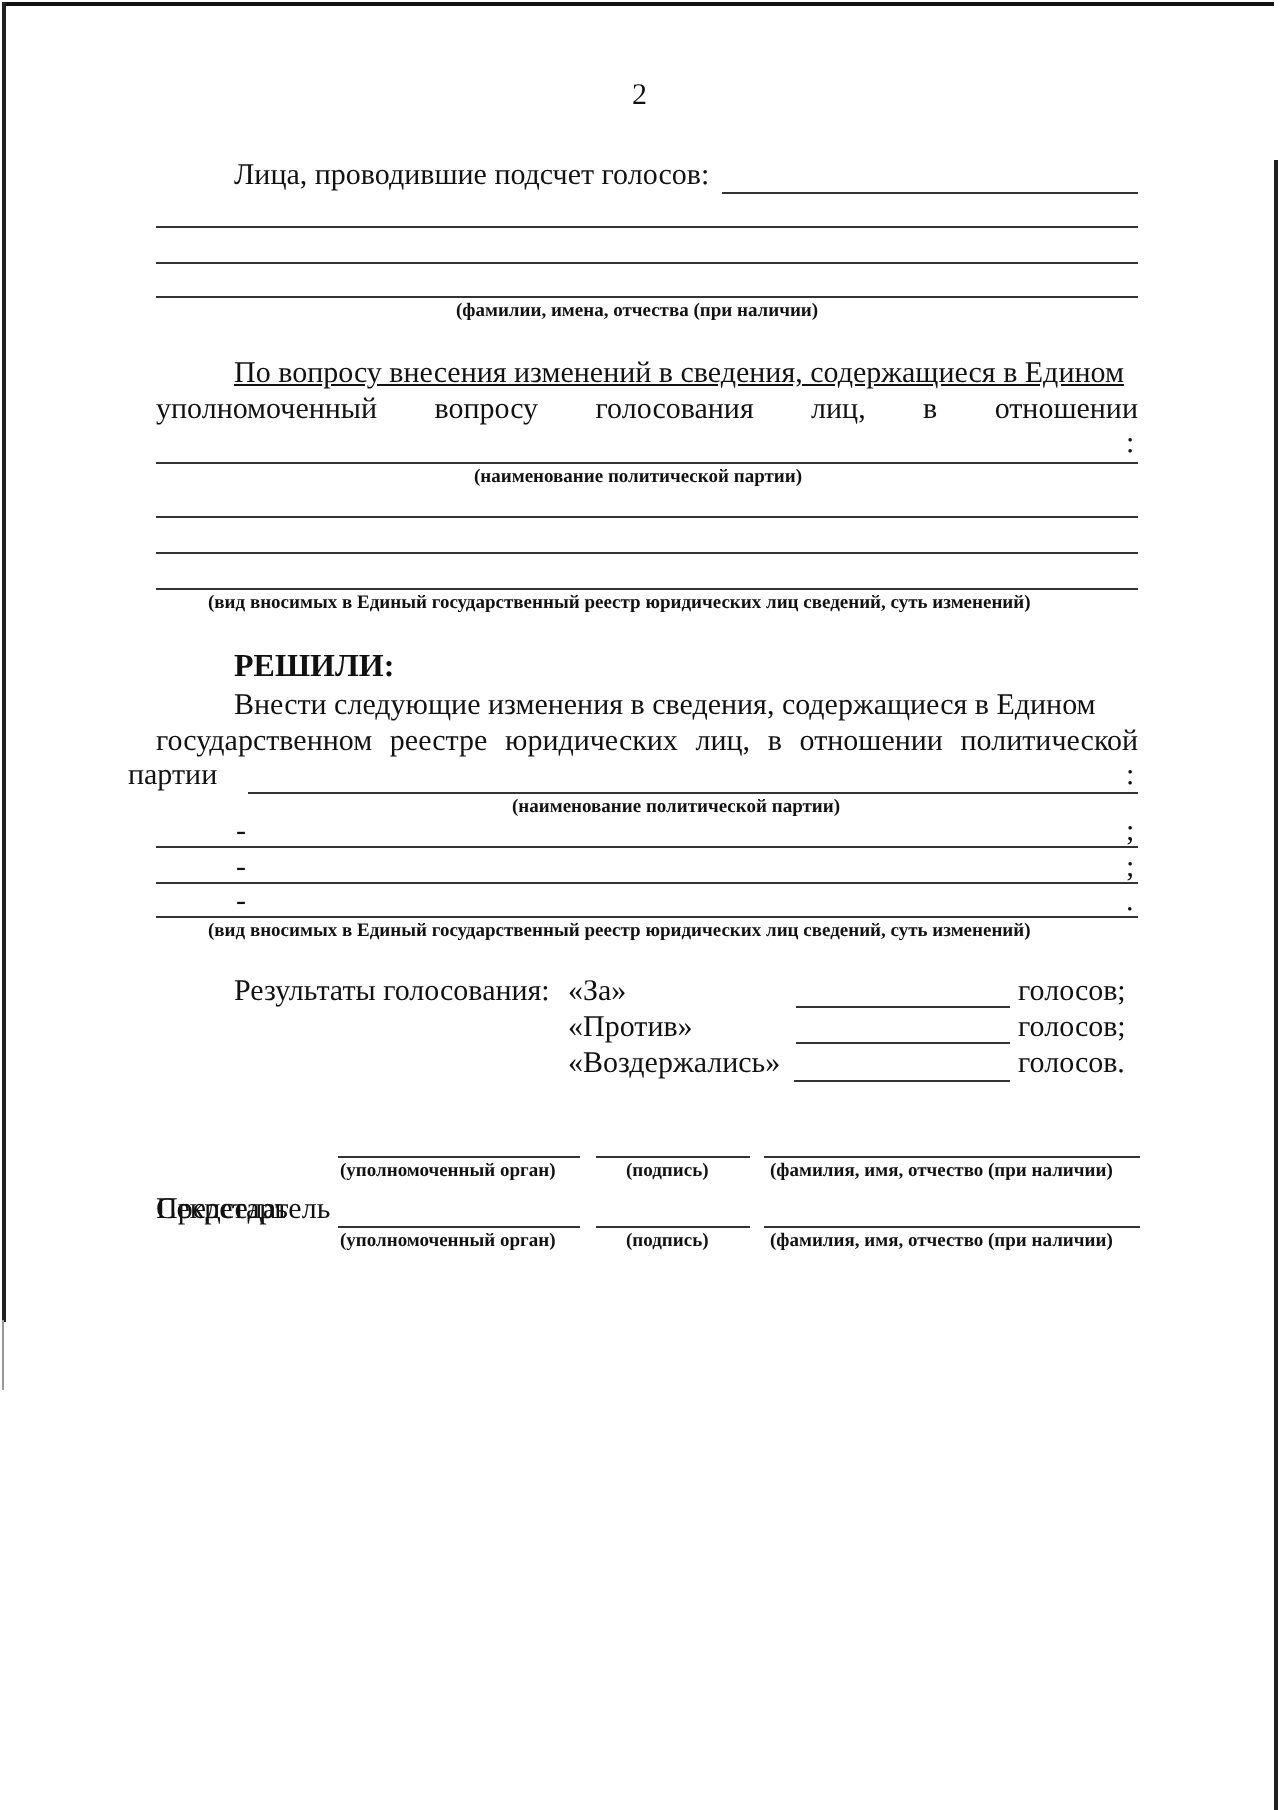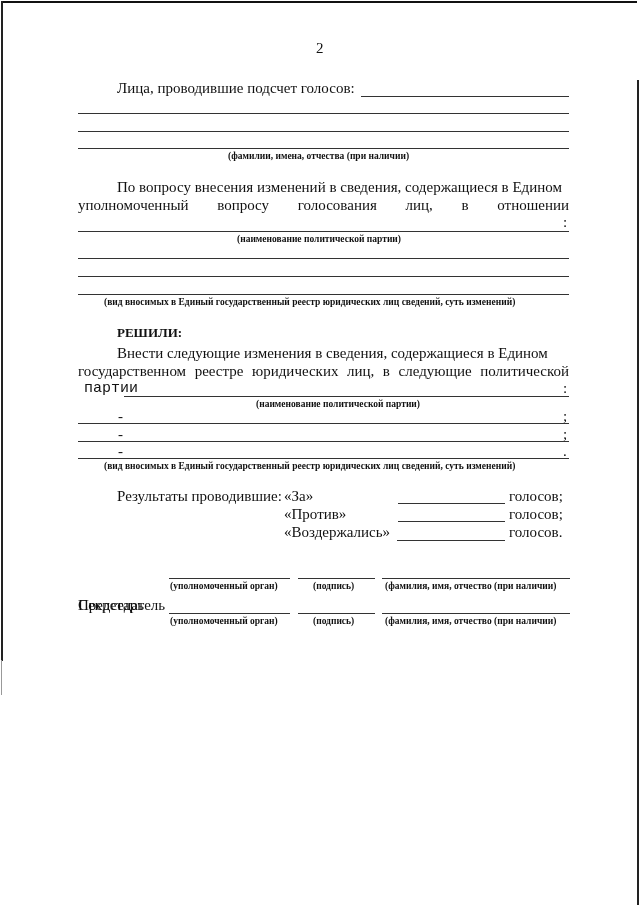--- a/index.html
+++ b/index.html
@@ -26,62 +26,62 @@
 
 <div class="abs t14" style="left:316px; top:40px;">2</div>
 
 <div class="abs t14" style="left:117px; top:80px;">Лица, проводившие подсчет голосов:</div>
 <div class="line" style="left:361px; top:96px; width:208px;"></div>
 <div class="line" style="left:78px; top:113px; width:491px;"></div>
 <div class="line" style="left:78px; top:131px; width:491px;"></div>
 <div class="line" style="left:78px; top:148px; width:491px;"></div>
 <div class="abs cap" style="left:228px; top:151px;text-align:right;">(фамилии, имена, отчества (при наличии)</div>
 
-<div class="abs t14" style="left:117px; top:179px;">По вопросу внесения изменений в сведения, содержащиеся в Едином</div>
+<div class="abs t14" style="left:117px; top:179px;text-decoration:underline;">По вопросу внесения изменений в сведения, содержащиеся в Едином</div>
 <div class="abs t14" style="left:78px; top:197px; width:491px; display:flex; justify-content:space-between;">
   <span>уполномоченный</span>
   <span>вопросу</span>
   <span>голосования</span>
   <span>лиц,</span>
   <span>в</span>
   <span>отношении</span>
 </div>
 <div class="line" style="left:78px; top:231px; width:491px;"></div>
 <div class="abs t14" style="left:563px; top:214px;">:</div>
 <div class="abs cap" style="left:237px; top:234px;">(наименование политической партии)</div>
 <div class="line" style="left:78px; top:258px; width:491px;"></div>
 <div class="line" style="left:78px; top:276px; width:491px;"></div>
 <div class="line" style="left:78px; top:294px; width:491px;"></div>
 <div class="abs cap" style="left:104px; top:297px;">(вид вносимых в Единый государственный реестр юридических лиц сведений, суть изменений)</div>
 
-<div class="abs bold" style="left:117px; top:325px; font-size:13px;">РЕШИЛИ:</div>
+<div class="abs bold" style="left:117px; top:325px; font-size:16px;">РЕШИЛИ:</div>
 <div class="abs t14" style="left:117px; top:345px;">Внести следующие изменения в сведения, содержащиеся в Едином</div>
 <div class="abs t14" style="left:78px; top:363px; width:491px;">
-  <div class="just">государственном реестре юридических лиц, в следующие политической</div>
+  <div class="just">государственном реестре юридических лиц, в отношении политической</div>
 </div>
-<div class="abs t14" style="left:84px; top:380px;font-family:Liberation Mono, monospace;">партии</div>
+<div class="abs t14" style="left:64px; top:380px;">партии</div>
 <div class="line" style="left:124px; top:396px; width:445px;"></div>
 <div class="abs t14" style="left:563px; top:380px;">:</div>
 <div class="abs cap" style="left:256px; top:399px;">(наименование политической партии)</div>
 
 <div class="abs t14" style="left:118px; top:408px;">-</div>
 <div class="line" style="left:78px; top:423px; width:491px;"></div>
 <div class="abs t14" style="left:563px; top:408px;">;</div>
 
 <div class="abs t14" style="left:118px; top:426px;">-</div>
 <div class="line" style="left:78px; top:441px; width:491px;"></div>
 <div class="abs t14" style="left:563px; top:426px;">;</div>
 
 <div class="abs t14" style="left:118px; top:443px;">-</div>
 <div class="line" style="left:78px; top:458px; width:491px;"></div>
 <div class="abs t14" style="left:563px; top:443px;">.</div>
 
 <div class="abs cap" style="left:104px; top:461px;">(вид вносимых в Единый государственный реестр юридических лиц сведений, суть изменений)</div>
 
-<div class="abs t14" style="left:117px; top:488px;">Результаты проводившие:</div>
+<div class="abs t14" style="left:117px; top:488px;">Результаты голосования:</div>
 
 <div class="abs t14" style="left:284px; top:488px;">«За»</div>
 <div class="line" style="left:398px; top:503px; width:107px;"></div>
 <div class="abs t14" style="left:509px; top:488px;">голосов;</div>
 
 <div class="abs t14" style="left:284px; top:506px;">«Против»</div>
 <div class="line" style="left:398px; top:521px; width:107px;"></div>
 <div class="abs t14" style="left:509px; top:506px;">голосов;</div>
 
 <div class="abs t14" style="left:284px; top:524px;">«Воздержались»</div>

